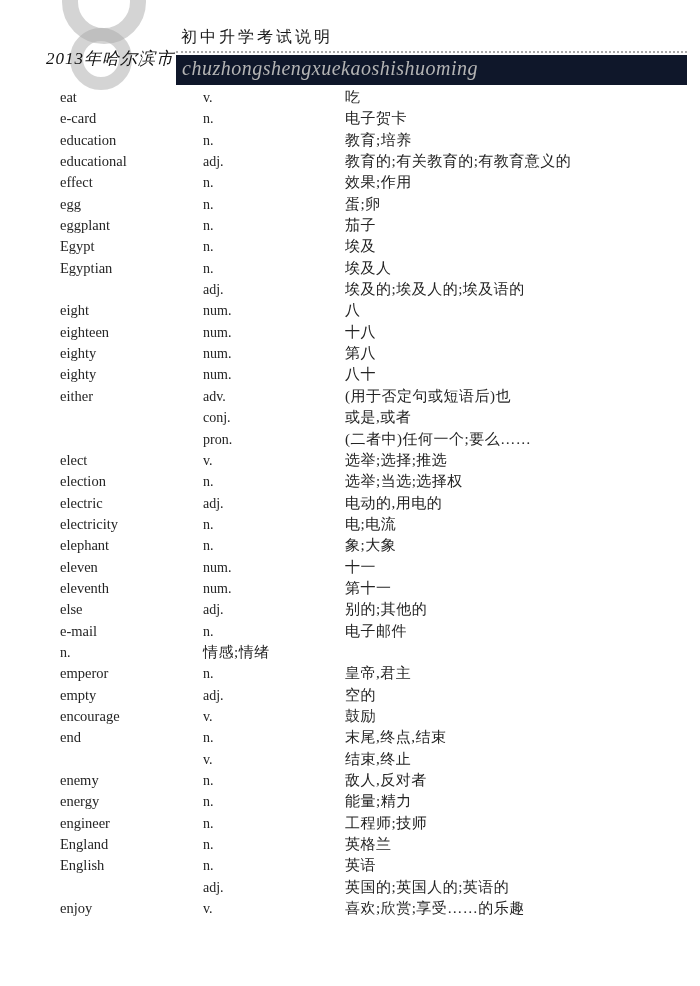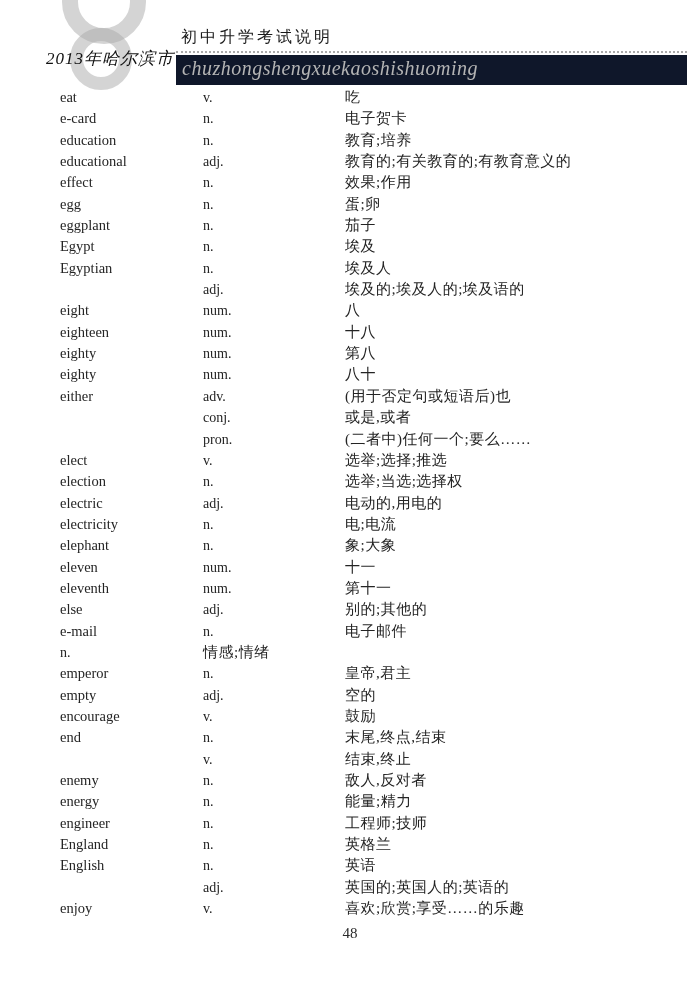--- a/index.html
+++ b/index.html
@@ -369,17 +369,14 @@
         <span class="cell-meaning">英国的;英国人的;英语的</span>
       </div>
 
       <div class="word-row">
         <span class="cell-word">enjoy</span>
         <span class="cell-pos">v.</span>
         <span class="cell-meaning">喜欢;欣赏;享受……的乐趣</span>
       </div>
     </div>
 
-  <div class="footer">
-    <span class="page-number">48</span>
-  </div>
 
 </div>
 
 </body></html>

